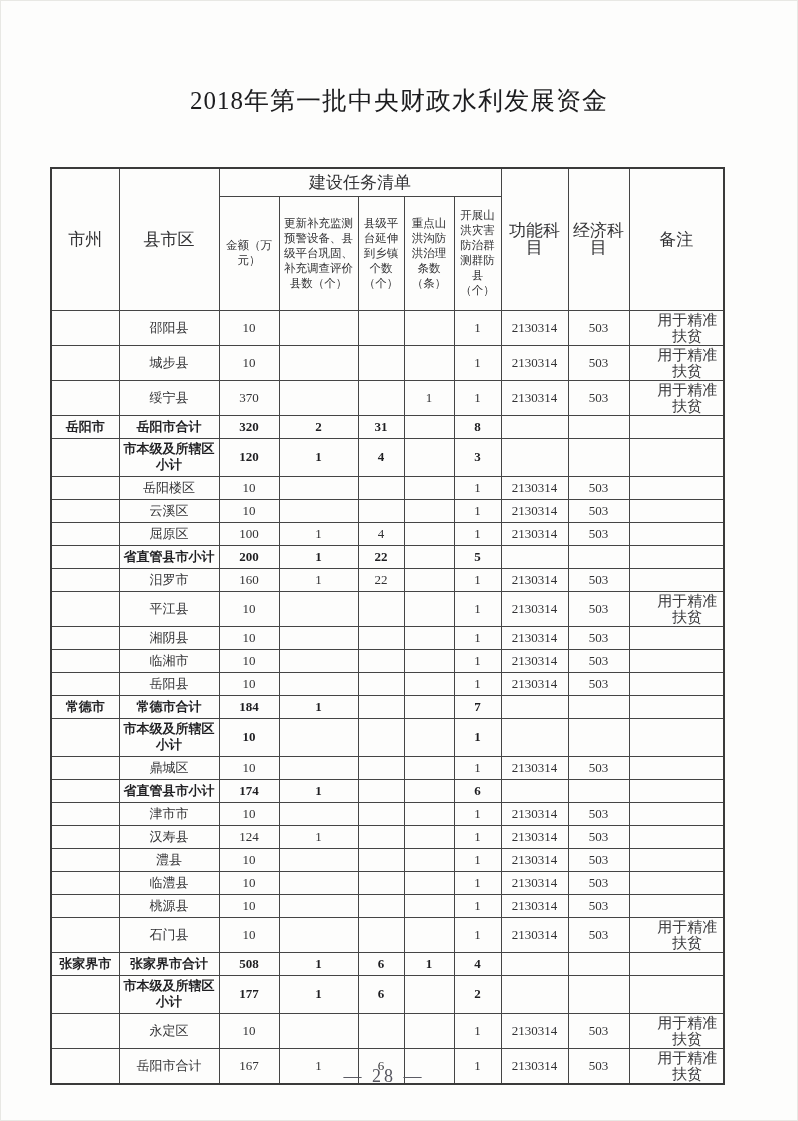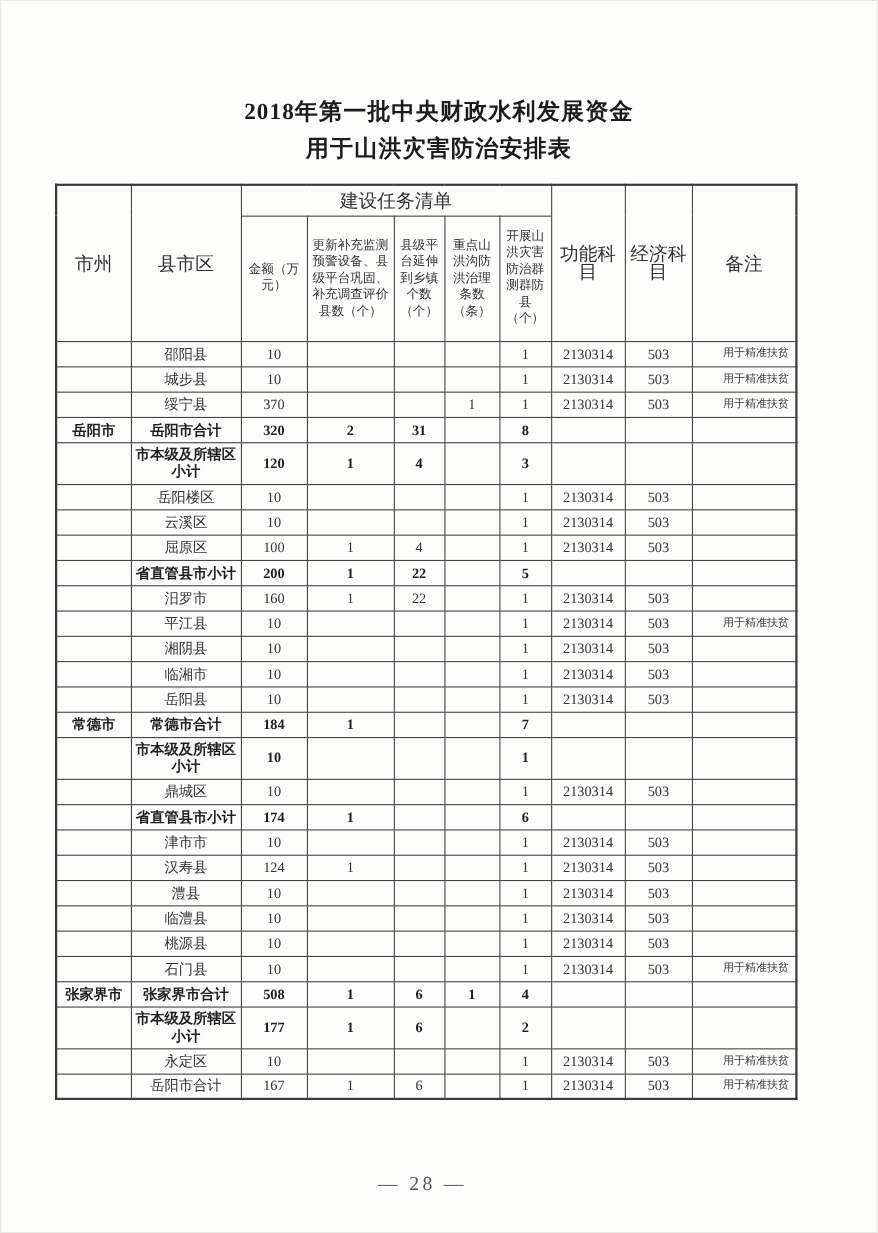--- a/index.html
+++ b/index.html
@@ -13,22 +13,22 @@
     width: 798px; height: 1121px;
     background: #fdfdfc;
     box-shadow: inset 0 0 0 1px #e8e8e4;
     overflow: hidden;
     color: #2b2b2b;
   }
   .title-block {
     position: absolute;
     top: 84px; left: 0; right: 0;
     text-align: center;
-    font-weight: 700;
-    font-size: 21px;
+    font-weight: 400;
+    font-size: 25px;
     line-height: 34px;
     color: #1c1c1e;
     letter-spacing: 1px;
   }
   table.main {
     position: absolute;
     top: 167px; left: 50px;
     width: 673px;
     border-collapse: collapse;
     table-layout: fixed;
@@ -43,39 +43,38 @@
     overflow: hidden;
   }
   table.main { border: 2px solid #3a3a3a; }
   thead tr.group-row { height: 28px; }
   thead tr.sub-row { height: 114px; }
   thead th { font-size: 17px; line-height: 17px; }
   thead th.small { font-size: 11.5px; line-height: 15px; padding: 1px 3px; }
   tbody td { height: 23px; font-size: 13px; line-height: 16px; }
   tbody tr.tall td { height: 38px; }
   tbody tr.bold td { font-weight: 700; color: #1f1f22; }
-  tbody td.note { font-size: 10px; color: #3a3a3c; padding-left: 24px; }
+  tbody td.note { font-size: 15px; color: #3a3a3c; padding-left: 24px; }
   tbody td.num { font-size: 13px; }
   .footer {
     position: absolute;
     top: 1066px; left: 0; right: 30px;
     text-align: center;
     font-size: 18px;
     color: #55555e;
     letter-spacing: 3px;
   }
 </style>
 </head>
 <body>
 
 <div class="page">
 
   <div class="title-block">
     <div>2018年第一批中央财政水利发展资金</div>
-    <div>用于山洪灾害防治安排表</div>
   </div>
 
   <table class="main">
     <colgroup>
       <col style="width:68px">
       <col style="width:100px">
       <col style="width:60px">
       <col style="width:79px">
       <col style="width:46px">
       <col style="width:50px">

